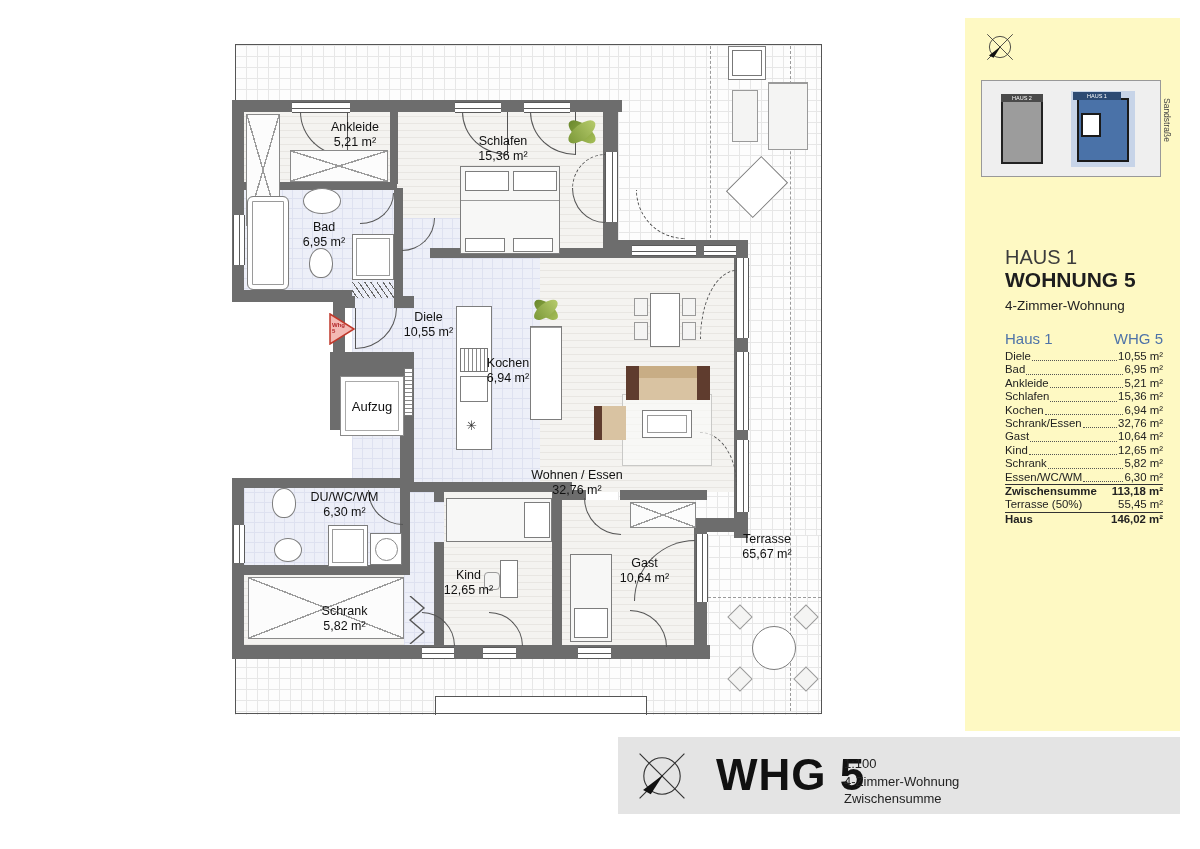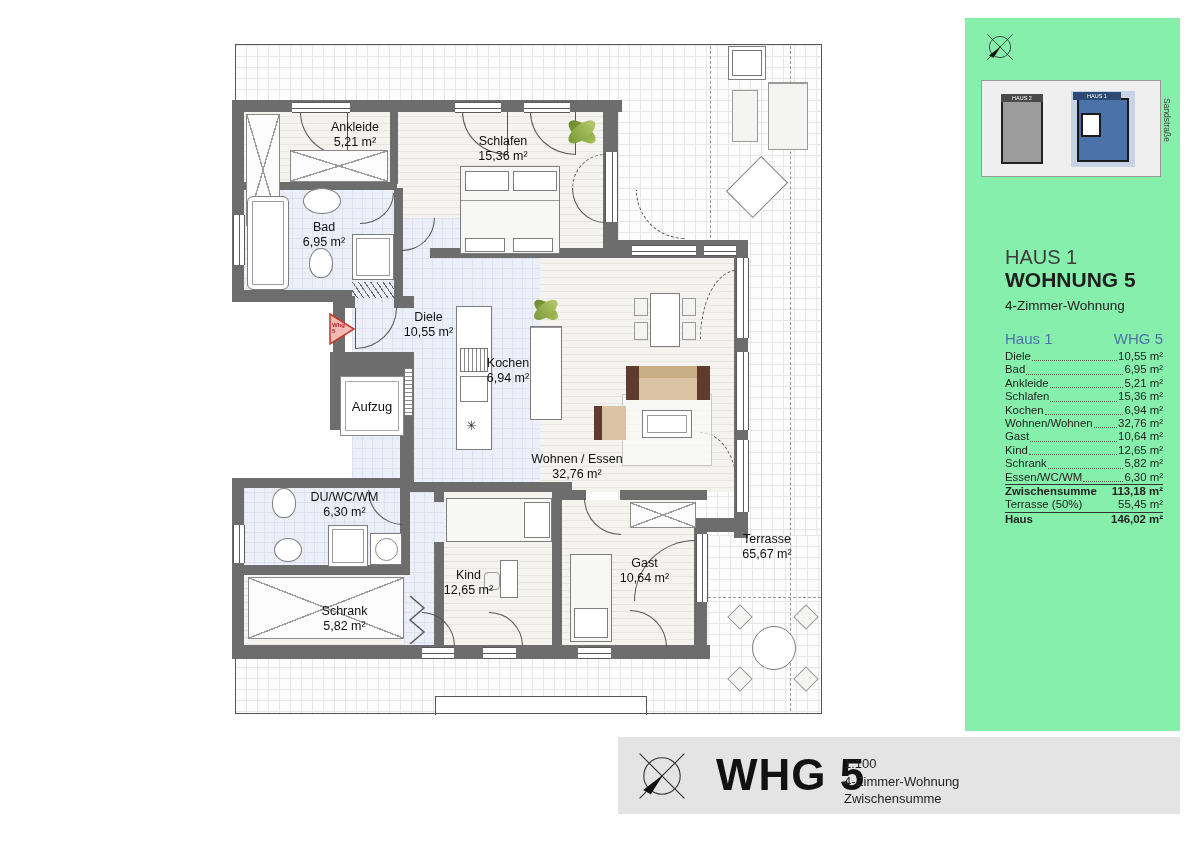--- a/index.html
+++ b/index.html
@@ -50,21 +50,21 @@
     background:linear-gradient(90deg,#6c8a2e,#a3bc55);border-radius:50%;transform:translate(-50%,-50%) rotate(38deg);}
   .plant::after{background:linear-gradient(90deg,#7d9a3a,#b4c96a);transform:translate(-50%,-50%) rotate(-38deg);}
   .lift{position:absolute;background:#fff;border:1px solid #8a8a8a;box-shadow:inset 0 0 0 4px #fff,inset 0 0 0 5px #aaa;
     display:flex;align-items:center;justify-content:center;font-size:13px;color:#111;}
   
   .rlabel{position:absolute;text-align:center;font-size:12.5px;line-height:1.18;color:#111;}
   .rlabel span{display:block;}
   .star{position:absolute;font-size:13px;color:#333;}
   .mark-txt{position:absolute;font-size:6px;font-weight:bold;color:#b3272a;line-height:1.05;}
   
-  .panel{position:absolute;background:#86efac;}
+  .panel{position:absolute;background:#fef9c3;}
   .map{position:absolute;background:#efefef;border:1px solid #999;}
   .blab{position:absolute;color:#fff;font-size:5.5px;text-align:center;line-height:8px;overflow:hidden;white-space:nowrap;}
   .street{position:absolute;writing-mode:vertical-rl;font-size:8.5px;color:#444;}
   .s-h1{position:absolute;font-size:20px;color:#3c3c3c;}
   .s-h2{position:absolute;font-size:21px;font-weight:bold;color:#1e1e1e;}
   .s-sub{position:absolute;font-size:13.5px;color:#222;}
   .atable{position:absolute;width:158px;}
   .thead{display:flex;justify-content:space-between;font-size:15px;color:#4e73a8;margin-bottom:3px;}
   .trow{display:flex;align-items:flex-end;font-size:11.4px;line-height:13.4px;color:#222;}
   .trow .dots{flex:1;border-bottom:1.2px dotted #555;margin:0 1px 2px 1px;}
@@ -271,21 +271,21 @@
       <span>6,95 m²</span>
     </div>
     <div class="rlabel" style="left:386px;top:310px;width:85px;">
       <span>Diele</span>
       <span>10,55 m²</span>
     </div>
     <div class="rlabel" style="left:476px;top:356px;width:64px;">
       <span>Kochen</span>
       <span>6,94 m²</span>
     </div>
-    <div class="rlabel" style="left:512px;top:452px;width:130px;">
+    <div class="rlabel" style="left:512px;top:468px;width:130px;">
       <span>Wohnen / Essen</span>
       <span>32,76 m²</span>
     </div>
     <div class="rlabel" style="left:292px;top:490px;width:105px;">
       <span>DU/WC/WM</span>
       <span>6,30 m²</span>
     </div>
     <div class="rlabel" style="left:292px;top:604px;width:105px;">
       <span>Schrank</span>
       <span>5,82 m²</span>
@@ -350,21 +350,21 @@
           <span class="tl">Schlafen</span>
           <span class="dots"></span>
           <span class="tv">15,36 m²</span>
         </div>
       <div class="trow">
           <span class="tl">Kochen</span>
           <span class="dots"></span>
           <span class="tv">6,94 m²</span>
         </div>
       <div class="trow">
-          <span class="tl">Wohnen/Wohnen</span>
+          <span class="tl">Schrank/Essen</span>
           <span class="dots"></span>
           <span class="tv">32,76 m²</span>
         </div>
       <div class="trow">
           <span class="tl">Gast</span>
           <span class="dots"></span>
           <span class="tv">10,64 m²</span>
         </div>
       <div class="trow">
           <span class="tl">Kind</span>

